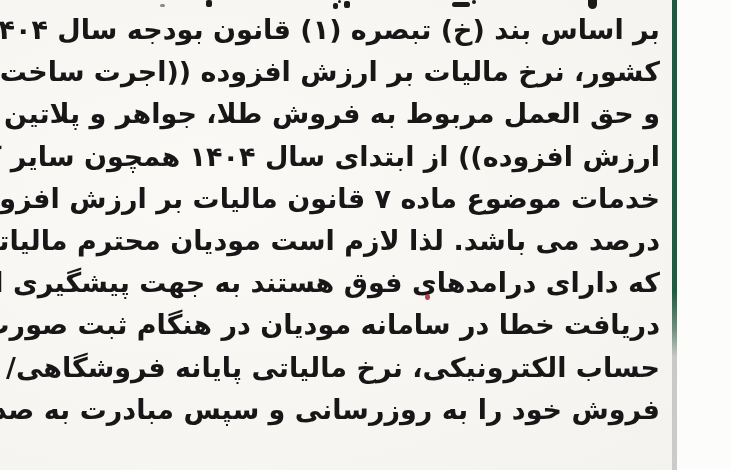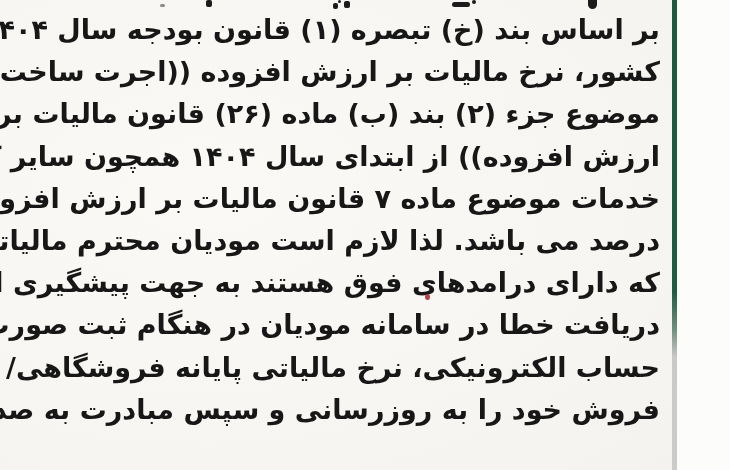--- a/index.html
+++ b/index.html
@@ -112,21 +112,21 @@
     <span class="frag" id="frag-4"></span>
     <span class="frag" id="frag-5"></span>
     <span class="frag" id="frag-6"></span>
     <span class="frag" id="frag-7"></span>
     <span class="frag" id="frag-8"></span>
   </div>
 
   <div id="text-block">
     <div class="t-line">بر اساس بند (خ) تبصره (۱) قانون بودجه سال ۱۴۰۴ کل</div>
     <div class="t-line">کشور، نرخ مالیات بر ارزش افزوده ((اجرت ساخت، سود،</div>
-    <div class="t-line">موضوع جزء (۲) بند (ب) ماده (۲۶) قانون مالیات بر</div>
+    <div class="t-line">و حق العمل مربوط به فروش طلا، جواهر و پلاتین</div>
     <div class="t-line">ارزش افزوده)) از ابتدای سال ۱۴۰۴ همچون سایر کالا و</div>
     <div class="t-line">خدمات موضوع ماده ۷ قانون مالیات بر ارزش افزوده، ۱۰</div>
     <div class="t-line">درصد می باشد. لذا لازم است مودیان محترم مالیاتی</div>
     <div class="t-line">که دارای درامدهای فوق هستند به جهت پیشگیری از</div>
     <div class="t-line">دریافت خطا در سامانه مودیان در هنگام ثبت صورت</div>
     <div class="t-line">حساب الکترونیکی، نرخ مالیاتی پایانه فروشگاهی/ سامانه</div>
     <div class="t-line">فروش خود را به روزرسانی و سپس مبادرت به صدور</div>
   </div>
 
   <div id="red-speck"></div>

